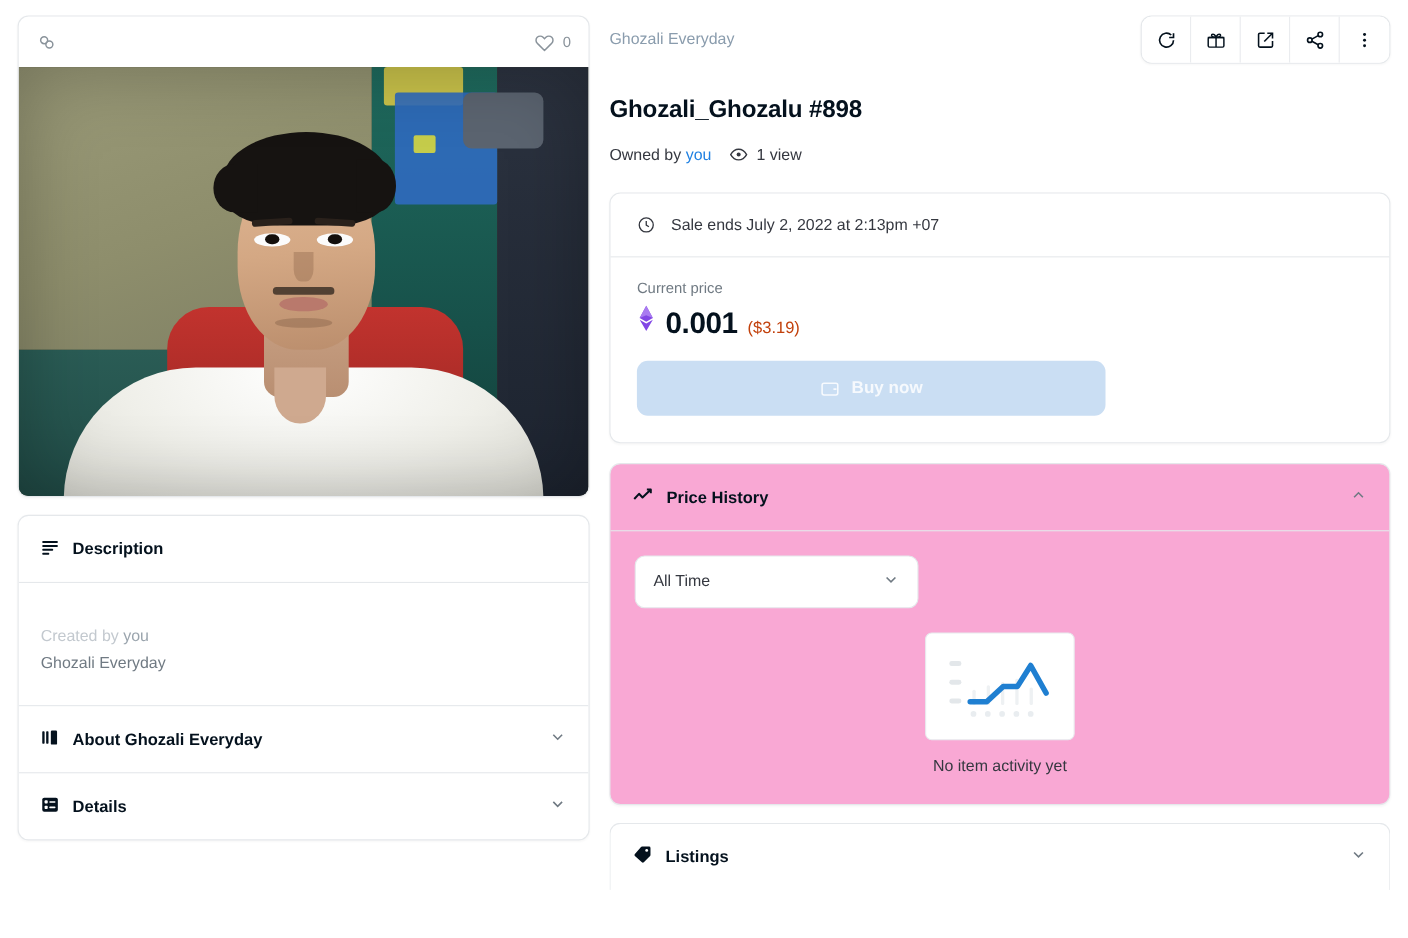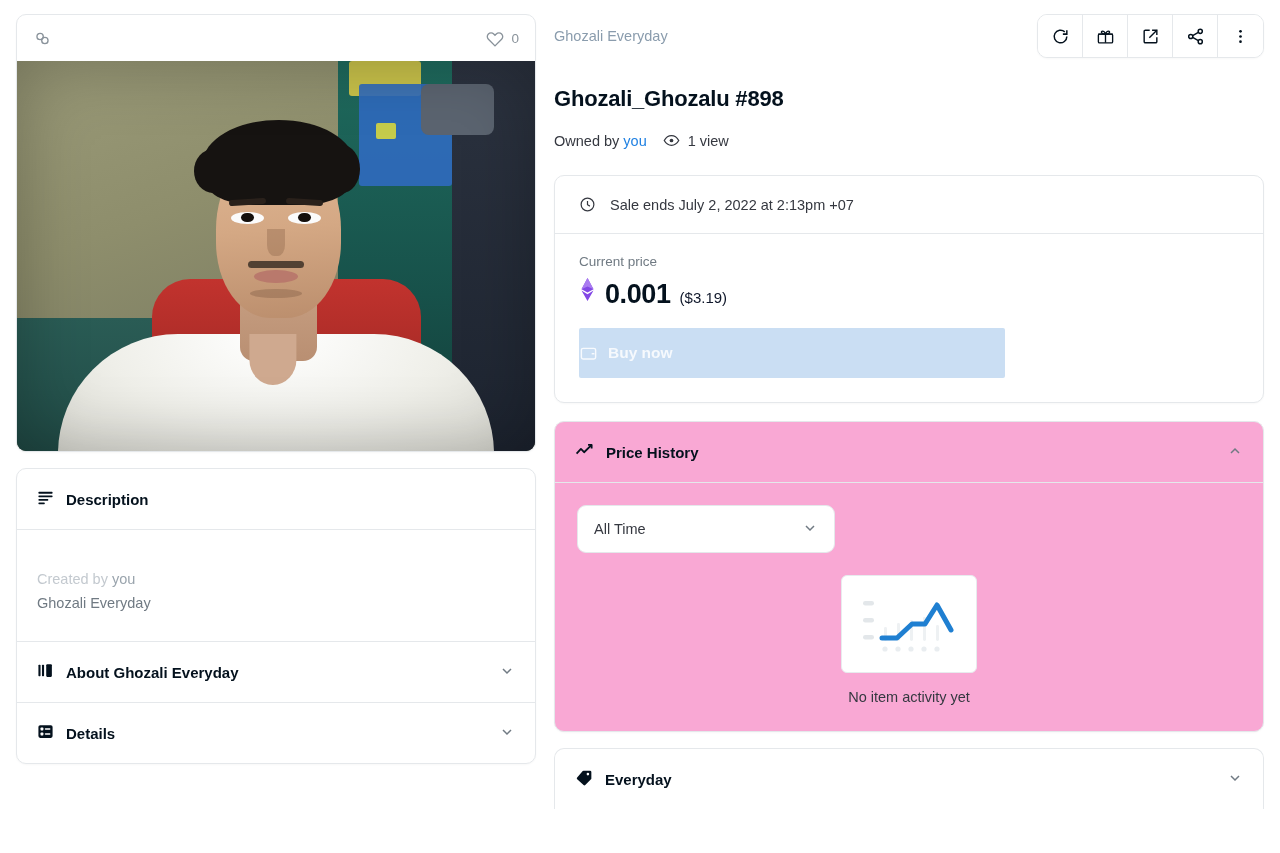--- a/index.html
+++ b/index.html
@@ -99,25 +99,25 @@
   .meta-row { display: flex; align-items: center; gap: 16px; margin-top: 20px; font-size: 14.5px; color: #353840; }
   .meta-row .own-you { color: #2081e2; }
   .views { display: flex; align-items: center; gap: 8px; color: #353840; }
 
   .price-card { margin-top: 26px; border: 1px solid #e5e8eb; border-radius: 10px; background:#fff; box-shadow: 0 1px 2px rgba(0,0,0,.03); }
   .sale-ends { height: 58px; display:flex; align-items:center; gap: 14px; padding: 0 24px; border-bottom: 1px solid #e5e8eb; font-size: 14.5px; color: #353840; }
   .price-body { padding: 20px 24px 24px 24px; }
   .price-label { font-size: 13.5px; color: #707a83; }
   .price-row { display:flex; align-items: baseline; gap: 9px; margin-top: 8px; }
   .price-eth { font-size: 27px; font-weight: 700; color: #04111d; letter-spacing:-.4px; }
-  .price-usd { font-size: 15px; color: #0f172a; }
+  .price-usd { font-size: 15px; color: #c2410c; }
   .buy-btn {
-    margin-top: 18px; height: 50px; width: 426px; border: none; border-radius: 2px;
+    margin-top: 18px; height: 50px; width: 426px; border: none; border-radius: 10px;
     background: #cadef3; color: rgba(255,255,255,.82); font-size: 15.5px; font-weight: 600;
-    display:flex; align-items:center; gap: 10px; cursor: pointer;
+    display:flex; align-items:center; justify-content:center; gap: 10px; cursor: pointer;
     font-family: "Liberation Sans", sans-serif;
   }
 
   .history-card { margin-top: 18px; border: 1px solid #e5e8eb; border-radius: 10px; background:#f9a8d4; box-shadow: 0 1px 2px rgba(0,0,0,.03); }
   .history-body { border-top: 1px solid #e5e8eb; padding: 22px 22px 26px 22px; }
   .select {
     width: 258px; height: 48px; border: 1px solid #e5e8eb; border-radius: 9px; background:#fff;
     display:flex; align-items:center; padding: 0 16px; font-size: 14.5px; color: #353840; cursor: pointer;
   }
   .select .chev { margin-left: auto; color: #707a83; }
@@ -373,21 +373,21 @@
     </div>
 
     <div class="listings-card">
       <div class="panel-head">
         <span>
           <svg width="18" height="18" viewBox="0 0 24 24" fill="currentColor">
             <path d="M11.5 2.2H20a1.8 1.8 0 0 1 1.8 1.8v8.5a1.6 1.6 0 0 1-.5 1.2l-7.6 7.6a1.6 1.6 0 0 1-2.3 0L2.9 13.6a1.6 1.6 0 0 1 0-2.3l7.4-8.6z"></path>
             <circle cx="17.2" cy="6.8" r="1.7" fill="#fff"></circle>
           </svg>
         </span>
-        <span>Everyday</span>
+        <span>Listings</span>
         <span class="chev">
           <svg width="16" height="16" viewBox="0 0 24 24" fill="none" stroke="currentColor" stroke-width="2.2">
               <path d="M6 9l6 6 6-6"></path>
             </svg>
         </span>
       </div>
     </div>
 
   </div>
 </div>

